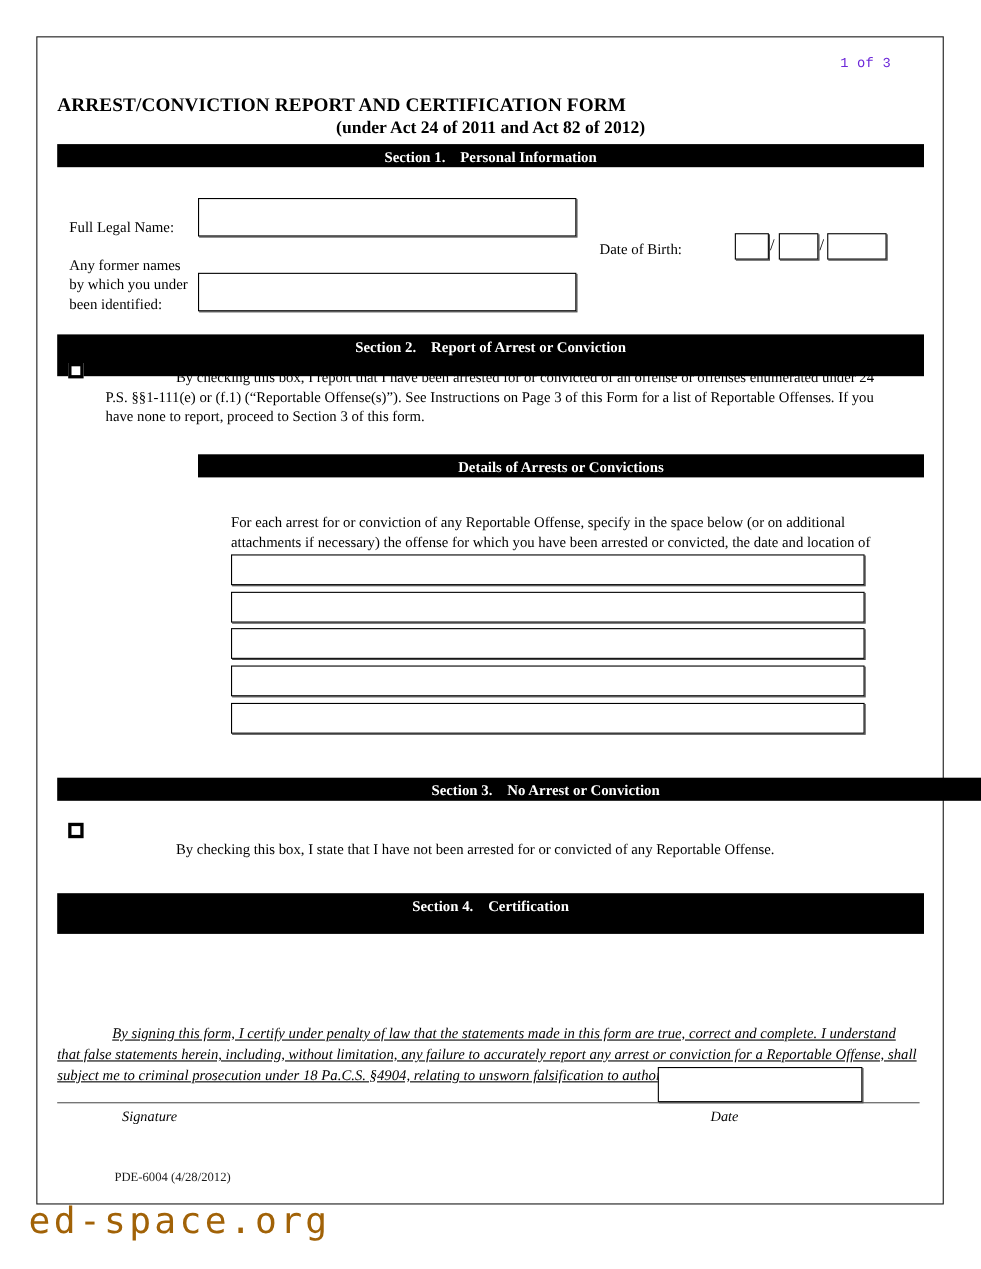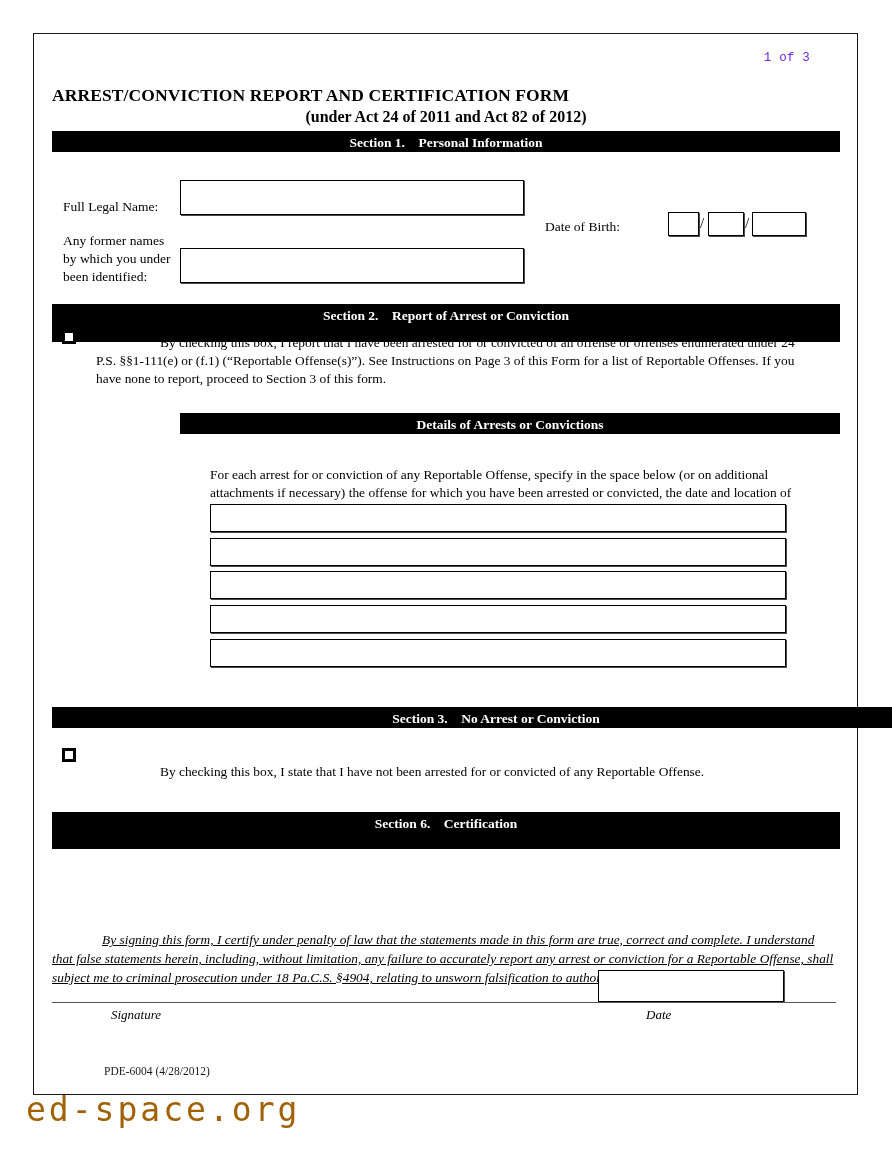--- a/index.html
+++ b/index.html
@@ -263,21 +263,21 @@
 <div class="fieldbox detail-line" id="detail-5"></div>
 
 <div class="section-bar" id="bar-section3">
   <span class="bar-inner">Section 3.    No Arrest or Conviction</span>
 </div>
 
 <div class="checkbox-glyph" id="checkbox-section3"></div>
 <div class="body-par" id="par-section3">By checking this box, I state that I have not been arrested for or convicted of any Reportable Offense.</div>
 
 <div class="section-bar" id="bar-section4">
-  <span class="bar-inner">Section 6.    Certification</span>
+  <span class="bar-inner">Section 4.    Certification</span>
 </div>
 
 <div id="par-certification">By signing this form, I certify under penalty of law that the statements made in this form are true, correct and complete.  I understand that false statements herein, including, without limitation, any failure to accurately report any arrest or conviction for a Reportable Offense, shall subject me to criminal prosecution under 18 Pa.C.S. §4904, relating to unsworn falsification to authorities.</div>
 
 <div class="fieldbox" id="date-box"></div>
 <div id="signature-rule"></div>
 <div class="sig-label" id="label-signature">Signature</div>
 <div class="sig-label" id="label-date">Date</div>
 
 <div id="footer-code">PDE-6004 (4/28/2012)</div>

